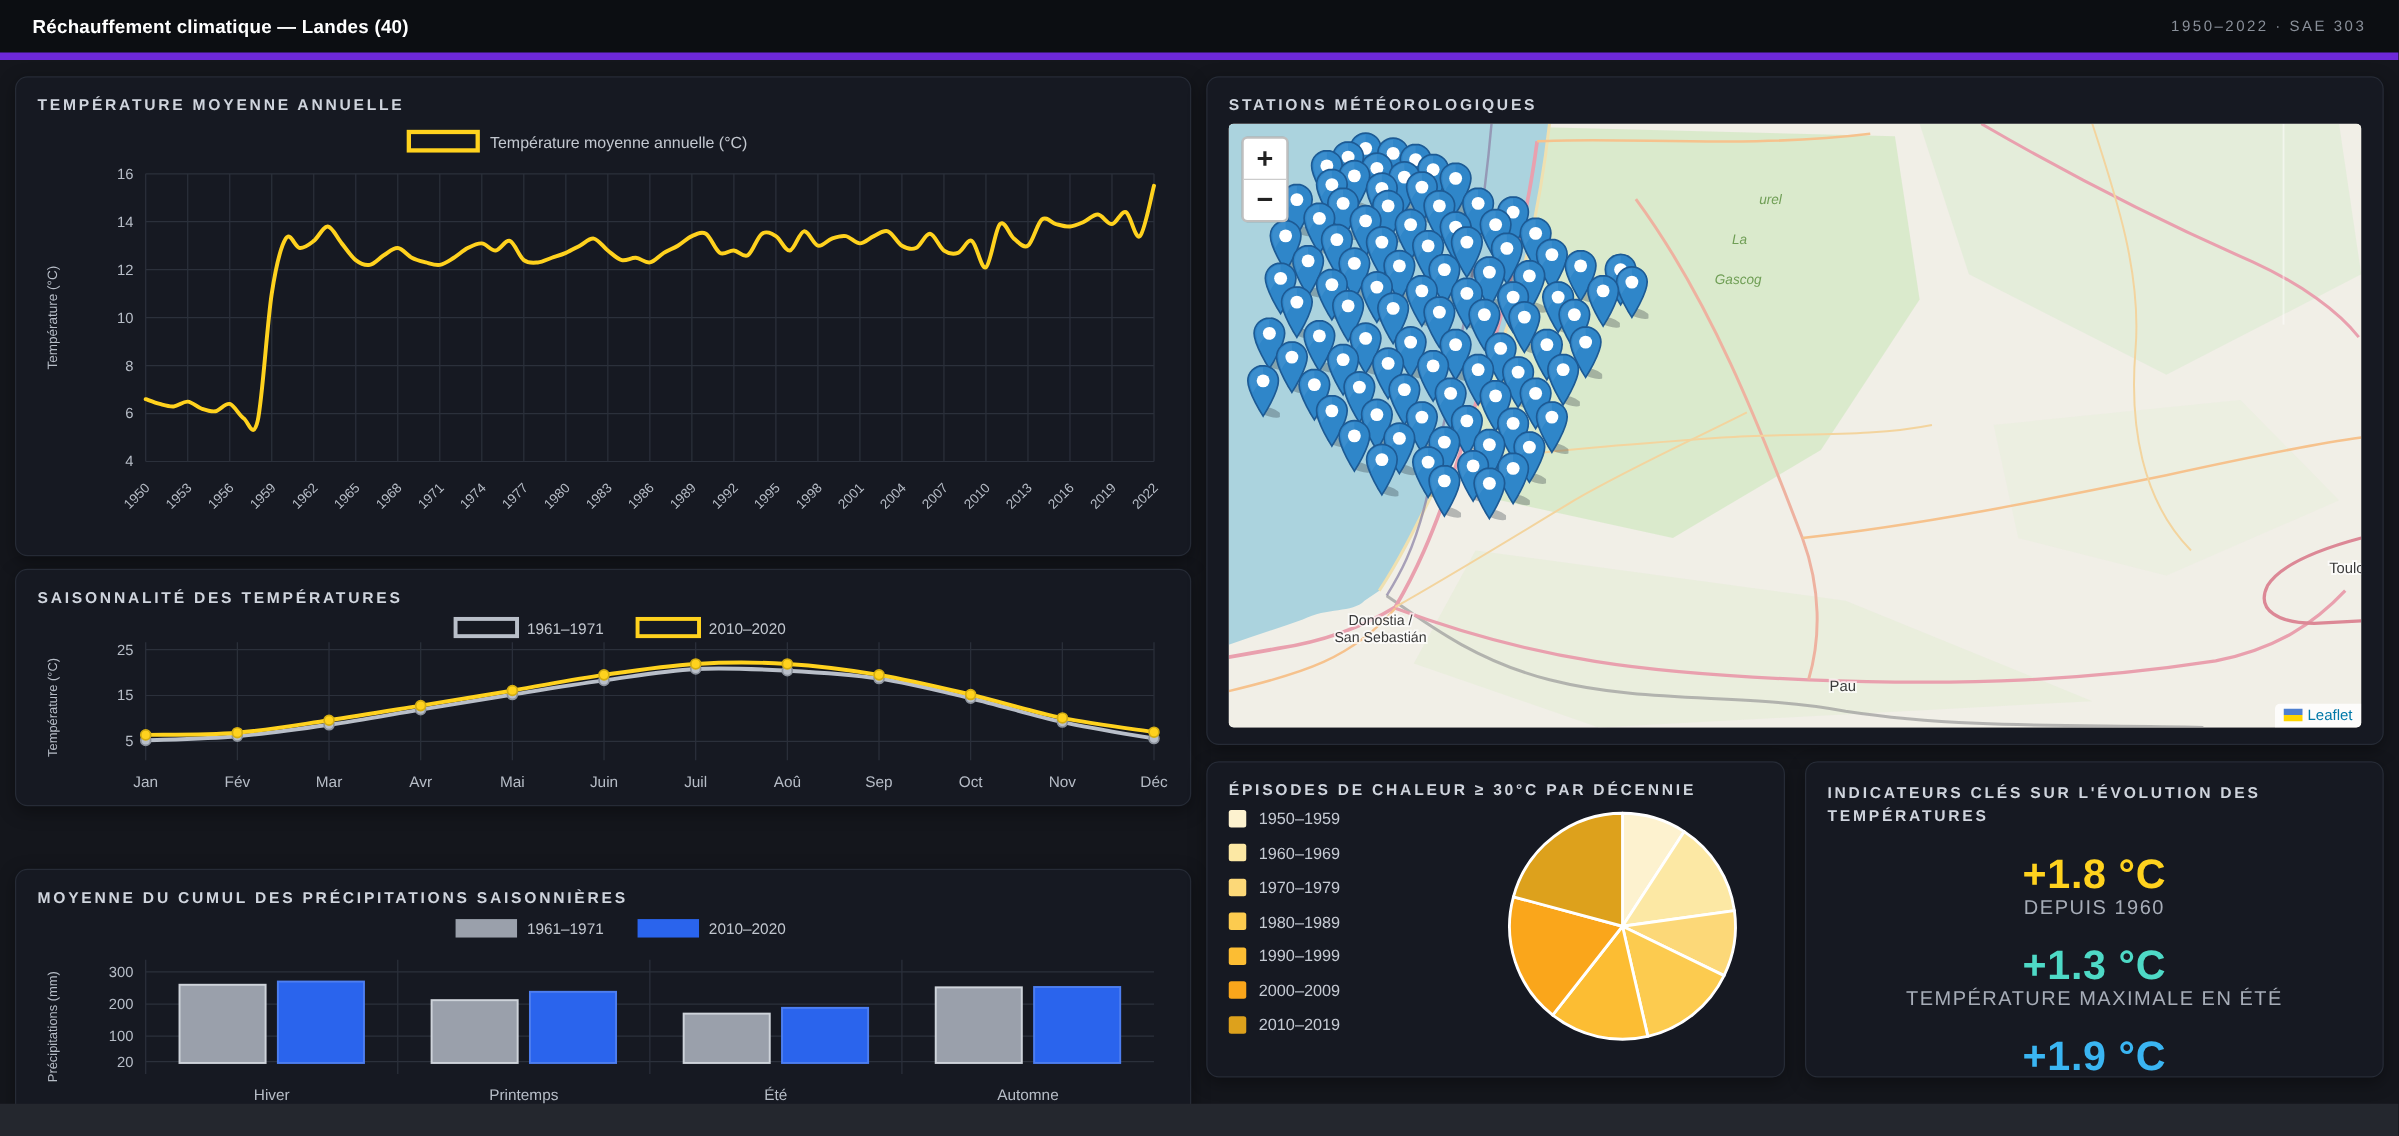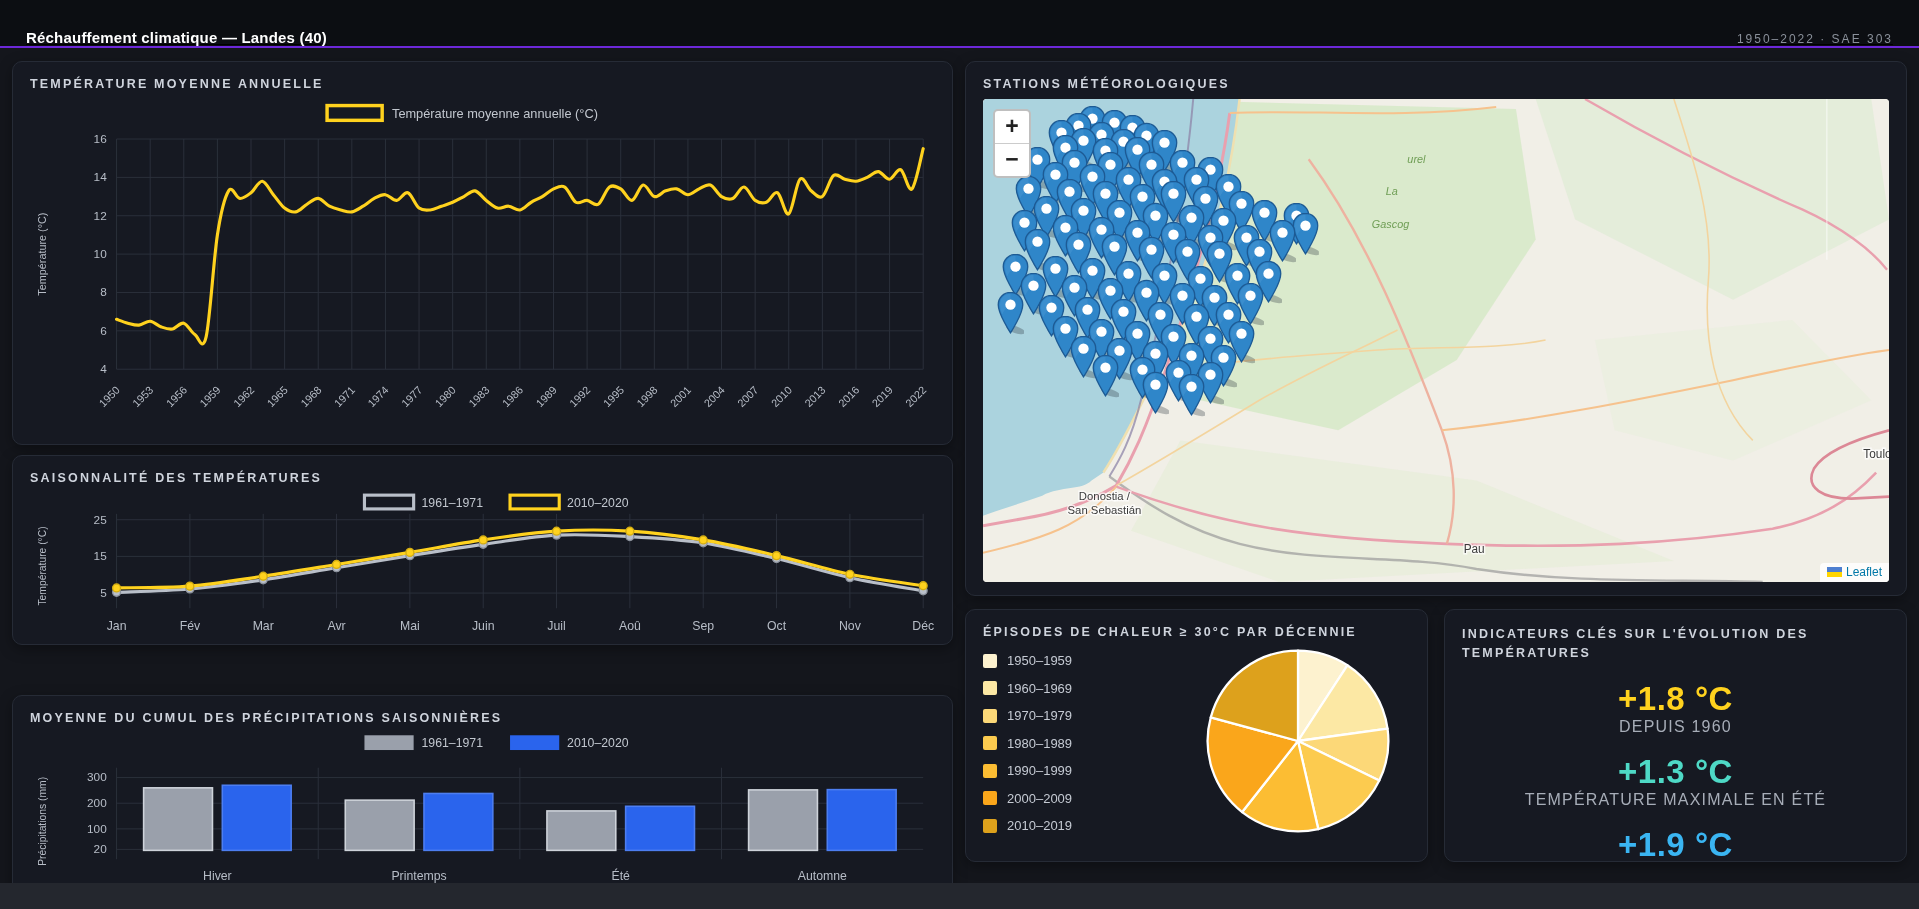--- a/index.html
+++ b/index.html
@@ -1,18 +1,18 @@
 <!DOCTYPE html>
 <html><head>
 <meta charset="utf-8">
 <style>
   html,body{margin:0;padding:0;background:#14161c;font-family:"Liberation Sans",sans-serif;}
   .page{position:relative;width:1919px;height:909px;background:#14161c;overflow:hidden;}
   
-  .topbar{height:48px;background:#0c0e12;border-bottom:2px solid #6d28d9;display:flex;align-items:flex-end;justify-content:space-between;padding:0 26px;box-sizing:border-box;text-decoration:underline;}
+  .topbar{height:48px;background:#0c0e12;border-bottom:6px solid #6d28d9;display:flex;align-items:center;justify-content:space-between;padding:0 26px;box-sizing:border-box;}
   .topbar .title{color:#ffffff;font-size:15px;font-weight:bold;letter-spacing:.2px;}
   .topbar .meta{color:#8a909a;font-size:12px;letter-spacing:2px;}
   
   .main{display:flex;gap:12px;padding:13px 12px 0 12px;box-sizing:border-box;}
   .col-left{width:943px;display:flex;flex-direction:column;gap:10px;}
   .col-right{width:942px;display:flex;flex-direction:column;gap:13px;}
   .panel{background:#161922;border:1px solid #262b36;border-radius:10px;box-shadow:0 4px 14px rgba(0,0,0,.35);padding:13px 17px;box-sizing:border-box;overflow:hidden;}
   .ptitle{color:#cfd4dd;font-size:12.5px;font-weight:600;letter-spacing:2.2px;margin:2px 0 4px 0;}
   #p-annual{height:384px;}
   #p-seasonal{height:190px;}
@@ -29,21 +29,21 @@
   .pin{position:absolute;width:27px;height:44px;}
   .zoomctl{position:absolute;top:10px;left:10px;width:34px;background:#fff;border:2px solid rgba(0,0,0,.25);border-radius:5px;overflow:hidden;z-index:30;}
   .zoomctl a{display:block;height:32px;line-height:30px;text-align:center;color:#222;font-size:23px;font-weight:bold;cursor:pointer;text-decoration:none;}
   .zoomctl a:first-child{border-bottom:1px solid #ccc;}
   .attrib{position:absolute;right:0;bottom:0;background:rgba(255,255,255,.82);padding:2px 7px 3px 7px;font-size:12px;color:#333;border-top-left-radius:4px;z-index:30;display:flex;align-items:center;gap:4px;text-align:center;}
   .attrib .leaflet-link{color:#0078A8;}
   .uaflag{display:inline-block;width:15px;height:10px;position:relative;}
   .uaflag:before{content:"";position:absolute;left:0;top:0;width:100%;height:5px;background:#4e7fd0;}
   .uaflag:after{content:"";position:absolute;left:0;bottom:0;width:100%;height:5px;background:#FFD500;}
   
-  .heat-body{display:flex;align-items:center;gap:8px;margin-top:0;}
+  .heat-body{display:flex;align-items:flex-start;gap:8px;margin-top:0;}
   .heat-legend{display:flex;flex-direction:column;gap:12.5px;padding-top:4px;flex:1;}
   .hl-item{display:flex;align-items:center;gap:10px;color:#c5cad3;font-size:13px;}
   .hl-swatch{width:14px;height:14px;border-radius:2px;flex:0 0 auto;}
   .pie-wrap{width:196px;height:196px;margin-right:14px;}
   
   .ind-rows{display:flex;flex-direction:column;gap:17px;margin-top:16px;}
   .ind-row{display:flex;align-items:center;justify-content:space-between;flex-direction:column;}
   .ind-value{font-size:33px;font-weight:bold;letter-spacing:.5px;}
   .ind-label{color:#a7adb8;font-size:16px;letter-spacing:1.2px;text-align:right;}
   .footer-strip{position:absolute;left:0;right:0;bottom:0;height:26px;background:#24272e;}

